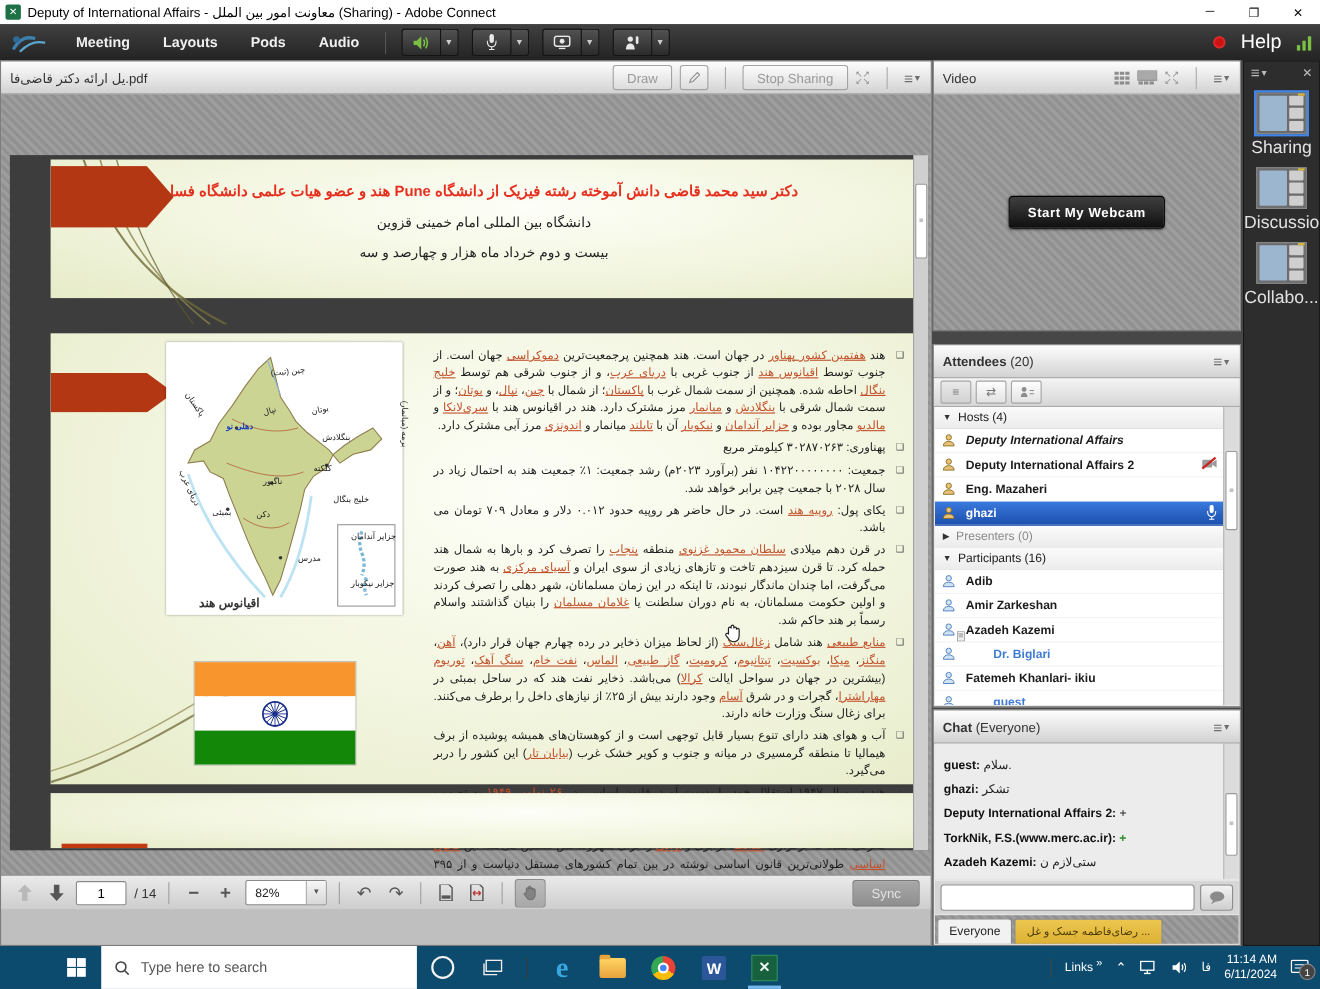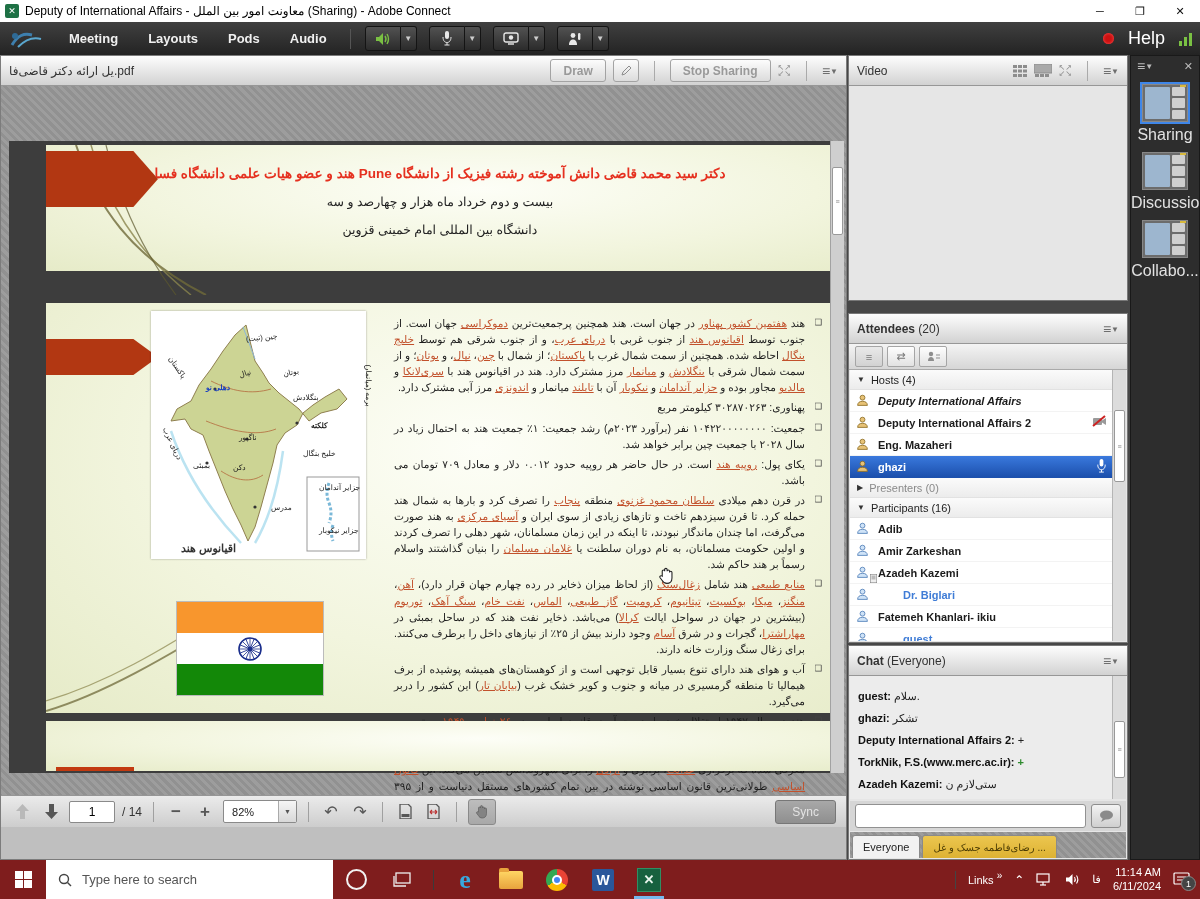--- a/index.html
+++ b/index.html
@@ -23,21 +23,21 @@
   #rec-dot{width:11px;height:11px;border-radius:50%;background:#cc1111;box-shadow:0 0 3px #f55 inset;}
   #help-lbl{color:#fff;font-size:18px;}
   #sigbars{display:flex;align-items:flex-end;gap:2px;height:14px;}
   #sigbars i{display:block;width:3px;background:#7ac143;}
   
   #share-pod{position:absolute;left:0;top:55px;width:847px;bottom:39px;background:#bfbfbf;border:1px solid #7c7c7c;box-sizing:border-box;}
   .pod-header{height:30px;background:linear-gradient(#fdfdfd,#d2d2d2);border-bottom:1px solid #979797;display:flex;align-items:center;padding:0 8px;box-sizing:border-box;}
   .pod-title{font-size:12px;color:#333;}
   .pod-title b{font-weight:bold;}
   .hdr-right{margin-left:auto;display:flex;align-items:center;gap:7px;}
-  .hbtn{height:21px;border:1px solid #a3a3a3;border-radius:3px;background:linear-gradient(#fcfcfc,#dcdcdc);color:#999;font-size:12px;padding:0 12px;display:flex;align-items:center;font-weight:bold;}
+  .hbtn{height:21px;border:1px solid #a3a3a3;border-radius:3px;background:linear-gradient(#fcfcfc,#dcdcdc);color:#999;font-size:12px;padding:0 12px;display:flex;align-items:center;}
   .hbtn.sq{width:24px;padding:0;justify-content:center;}
   .tool-ico{color:#8d8d8d;font-size:13px;line-height:1;}
   .expand-ico{display:flex;flex-direction:column;line-height:6px;font-size:8px;color:#8d8d8d;}
   .menu-ico{color:#6e6e6e;font-size:14px;}
   .menu-ico small{font-size:8px;vertical-align:2px;}
   #share-body{position:absolute;top:30px;left:0;right:0;bottom:32px;}
   #doc-canvas{position:absolute;left:8px;right:2px;top:55px;height:632px;background:#3d3d3d;}
   .slide{position:absolute;left:37px;width:788px;background:radial-gradient(ellipse at 55% 35%,#fdfef7 0%,#f2f5de 55%,#e6ebc8 100%);}
   #slide1{top:4px;height:126px;}
   #slide2{top:162px;height:410px;}
@@ -108,21 +108,21 @@
   #layout-rail{position:absolute;left:1130px;top:55px;width:70px;bottom:39px;background:#2d2d2d;border:1px solid #191919;box-sizing:border-box;}
   #rail-top{height:20px;display:flex;align-items:center;justify-content:space-between;padding:0 6px;color:#bbb;}
   .rail-item{margin-top:8px;text-align:center;}
   .thumb{width:46px;height:38px;margin:0 auto;background:#6c6c6c;border:1px solid #888;padding:2px;display:grid;grid-template-columns:2fr 1fr;grid-template-rows:1fr 1fr 1fr;gap:2px;position:relative;box-sizing:border-box;}
   .thumb.on{outline:2px solid #3f86e8;}
   .thumb i{background:#cfcfcf;display:block;border-radius:1px;}
   .thumb i.big{grid-row:1/4;background:#9db6cf;}
   .thumb em{position:absolute;right:1px;top:0;width:6px;height:2px;background:#d8b93c;}
   .rail-lbl{color:#e2e2e2;font-size:16px;margin-top:4px;}
   
-  #taskbar{position:absolute;left:0;right:0;bottom:0;height:39px;background:#7f1d1d;display:flex;align-items:center;}
+  #taskbar{position:absolute;left:0;right:0;bottom:0;height:39px;background:#0c4a6e;display:flex;align-items:center;padding-left:46px;}
   #start-btn{width:46px;height:100%;display:flex;align-items:center;justify-content:center;}
   #start-grid{display:grid;grid-template-columns:8px 8px;grid-template-rows:8px 8px;gap:1px;}
   #start-grid i{background:#fff;}
   #tb-search{width:287px;height:100%;background:#fff;display:flex;align-items:center;gap:10px;padding:0 12px;box-sizing:border-box;color:#555;font-size:13px;}
   .tb-ico{width:46px;height:100%;display:flex;align-items:center;justify-content:center;position:relative;}
   .tb-ico.active:after{content:"";position:absolute;bottom:0;left:8px;right:8px;height:3px;background:#76b9ed;}
   #cortana{width:17px;height:17px;border:2px solid #f2f2f2;border-radius:50%;}
   #edge-e{color:#39a7dd;font-size:26px;font-weight:bold;font-family:"Liberation Serif",serif;}
   #folder{width:24px;height:18px;background:linear-gradient(#ffd664,#e8a33d);border-radius:2px;position:relative;}
   #folder:before{content:"";position:absolute;top:-3px;left:0;width:10px;height:4px;background:#e8a33d;border-radius:2px 2px 0 0;}
@@ -242,22 +242,22 @@
     <div id="doc-canvas">
 
       <div class="slide" id="slide1">
         <svg style="position:absolute;left:0;top:0" width="200" height="150">
           <path d="M30,0 C50,60 85,112 160,150" stroke="#6f6a3a" stroke-width="2" fill="none" opacity=".8"></path>
           <path d="M45,0 C60,55 88,105 145,150" stroke="#8a844c" stroke-width="1.5" fill="none" opacity=".8"></path>
           <path d="M60,0 C72,50 92,100 130,150" stroke="#5d582e" stroke-width="1.2" fill="none" opacity=".7"></path>
         </svg>
         <div class="arrow" id="arr1"></div>
         <div class="s1line" id="s1-title">دکتر سید محمد قاضی دانش آموخته رشته فیزیک از دانشگاه Pune  هند و عضو هیات علمی دانشگاه فسا</div>
+        <div class="s1line">دانشگاه بین المللی امام خمینی قزوین</div>
         <div class="s1line">بیست و دوم خرداد ماه هزار و چهارصد و سه</div>
-        <div class="s1line">دانشگاه بین المللی امام خمینی قزوین</div>
       </div>
 
       <div class="slide" id="slide2">
         <div class="arrow" id="arr2"></div>
         <svg style="position:absolute;left:0;bottom:0" width="210" height="110">
           <path d="M0,108 C55,92 120,55 195,8" stroke="#6f6a3a" stroke-width="2" fill="none" opacity=".75"></path>
           <path d="M0,98 C60,80 115,48 180,6" stroke="#8a844c" stroke-width="1.3" fill="none" opacity=".7"></path>
         </svg>
 
         <div id="map-panel">
@@ -278,21 +278,21 @@
             <path d="M20,120 C30,150 50,190 90,232" stroke="#aadcee" stroke-width="2.5" fill="none" opacity=".8"></path>
             <path d="M104,232 C120,205 128,170 132,140" stroke="#aadcee" stroke-width="2.5" fill="none" opacity=".8"></path>
           </svg>
           <div id="map-labels">
               <span style="left: 95px; top: 22px; transform: rotate(-6deg);">چین (تبت)</span>
               <span style="left: 14px; top: 52px; transform: rotate(55deg);">پاکستان</span>
               <span style="left: 88px; top: 58px; transform: rotate(-18deg);">نپال</span>
               <span style="left: 132px; top: 57px; transform: rotate(-12deg);">بوتان</span>
               <span style="left: 196px; top: 70px; transform: rotate(90deg);">برمه (میانمار)</span>
               <span style="left: 142px; top: 82px;">بنگلادش</span>
-              <span style="left: 160px; top: 110px; font-weight: bold;">کلکته</span>
+              <span style="left: 134px; top: 110px;">کلکته</span>
               <span style="left: 152px; top: 138px;">خلیج بنگال</span>
               <span style="left: 55px; top: 72px; color: rgb(26, 63, 191); font-weight: bold;">دهلی نو</span>
               <span style="left: 88px; top: 122px;">ناگپور</span>
               <span style="left: 42px; top: 150px;">بمبئی</span>
               <span style="left: 82px; top: 152px;">دکن</span>
               <span style="left: 96px; top: 192px; margin-left: 24px;">مدرس</span>
               <span style="left: 4px; top: 128px; transform: rotate(65deg);">دریای عرب</span>
               <span style="left: 168px; top: 172px;">جزایر آندامان</span>
               <span style="left: 168px; top: 215px;">جزایر نیکوبار</span>
             </div>
@@ -423,20 +423,23 @@
             <rect x="11" y="10" width="4" height="3" fill="#8d8d8d"></rect>
           </svg>
       </div>
       <div class="expand-ico">
           <span>↖↗</span>
           <span>↙↘</span>
         </div>
       <div class="sep-v" style="background:#aaa"></div>
       <div class="menu-ico">≡<small>▼</small></div>
     </div>
+  </div>
+  <div id="video-body" class="hatch">
+    <div id="webcam-btn">Start My Webcam</div>
   </div>
 </div>
 
 <div class="pod" id="att-pod">
   <div class="pod-header">
     <span class="pod-title"><b>Attendees</b>&nbsp;<span>(20)</span></span>
     <div class="hdr-right">
       <div class="menu-ico">≡<small>▼</small></div>
     </div>
   </div>

